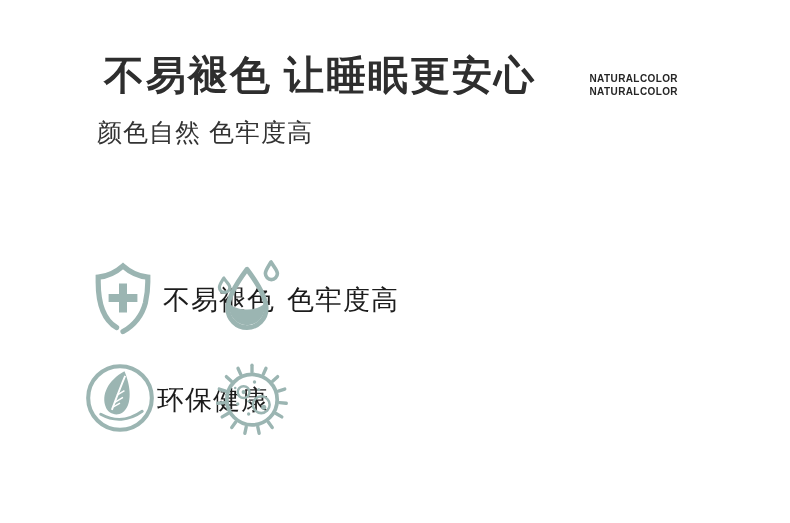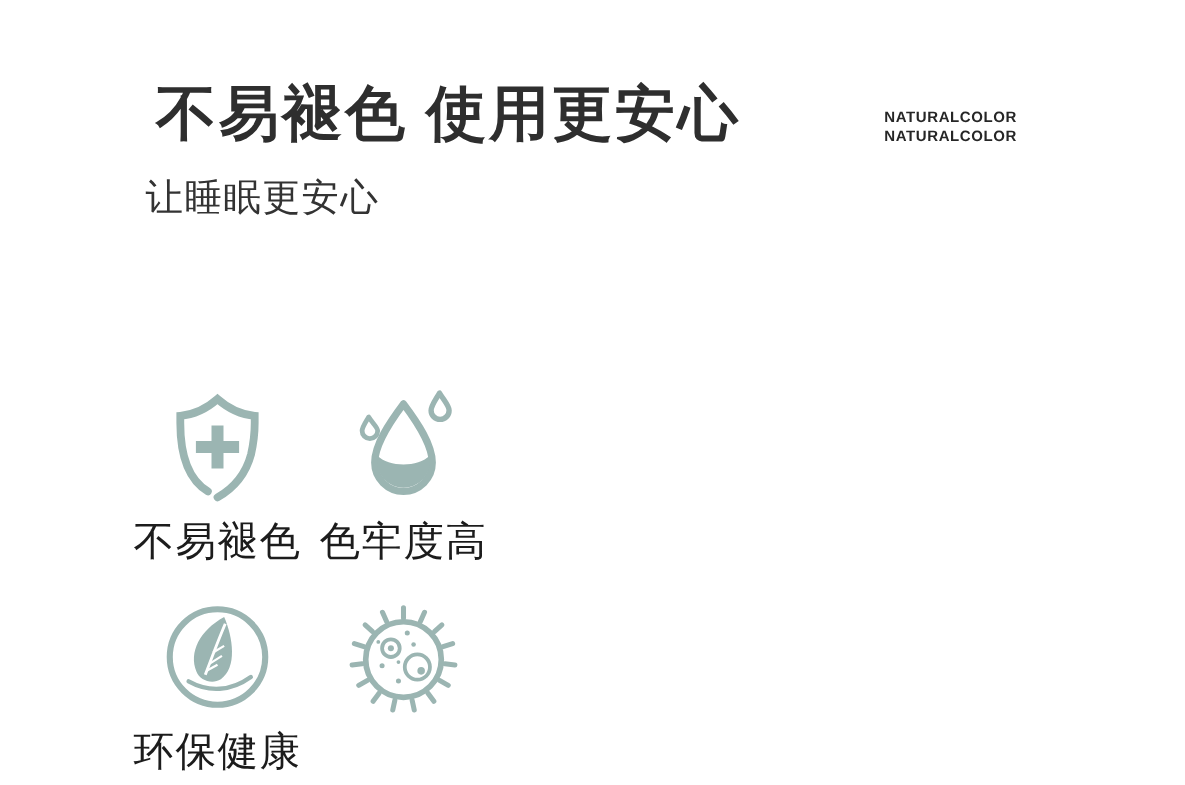--- a/index.html
+++ b/index.html
@@ -50,21 +50,21 @@
   .feature-grid {
     position: absolute;
     left: 83px;
     top: 257px;
     display: grid;
     grid-template-columns: 124px 124px;
     row-gap: 18px;
   }
   .feature-cell {
     display: flex;
-    flex-direction: column;
+    flex-direction: row;
     align-items: center;
   }
   .icon-box {
     height: 82px;
     width: 90px;
     display: flex;
     align-items: center;
     justify-content: center;
   }
   .icon-box svg { display: block; }
@@ -77,29 +77,29 @@
     white-space: nowrap;
   }
   .ic { stroke: var(--icon-color); }
   .icf { fill: var(--icon-color); }
 </style>
 </head>
 <body>
 
 <div class="canvas">
 
-  <h1 class="main-title">不易褪色 使用更安心</h1>
+  <h1 class="main-title">不易褪色 让睡眠更安心</h1>
 
   <div class="english-block">
     <div>NATURALCOLOR</div>
     <div>NATURALCOLOR</div>
   </div>
 
   <div class="subtitle">
-    <div>让睡眠更安心</div>
+    <div>颜色自然 色牢度高</div>
   </div>
 
   <div class="feature-grid">
 
     <div class="feature-cell">
       <div class="icon-box">
         <svg width="80" height="84" viewBox="0 0 100 100" fill="none">
           <path class="ic" d="M50 92 C64 84 74 71 78 56 C80 47 81 38 81 30 L81 24 C69 23 59 18 50 10 C41 18 31 23 19 24 L19 30 C19 58 27 78 42 87" stroke-width="6.5" stroke-linecap="round" fill="none"></path>
           <path class="ic" d="M50 32 L50 68 M32 50 L68 50" stroke-width="10" fill="none"></path>
         </svg>

